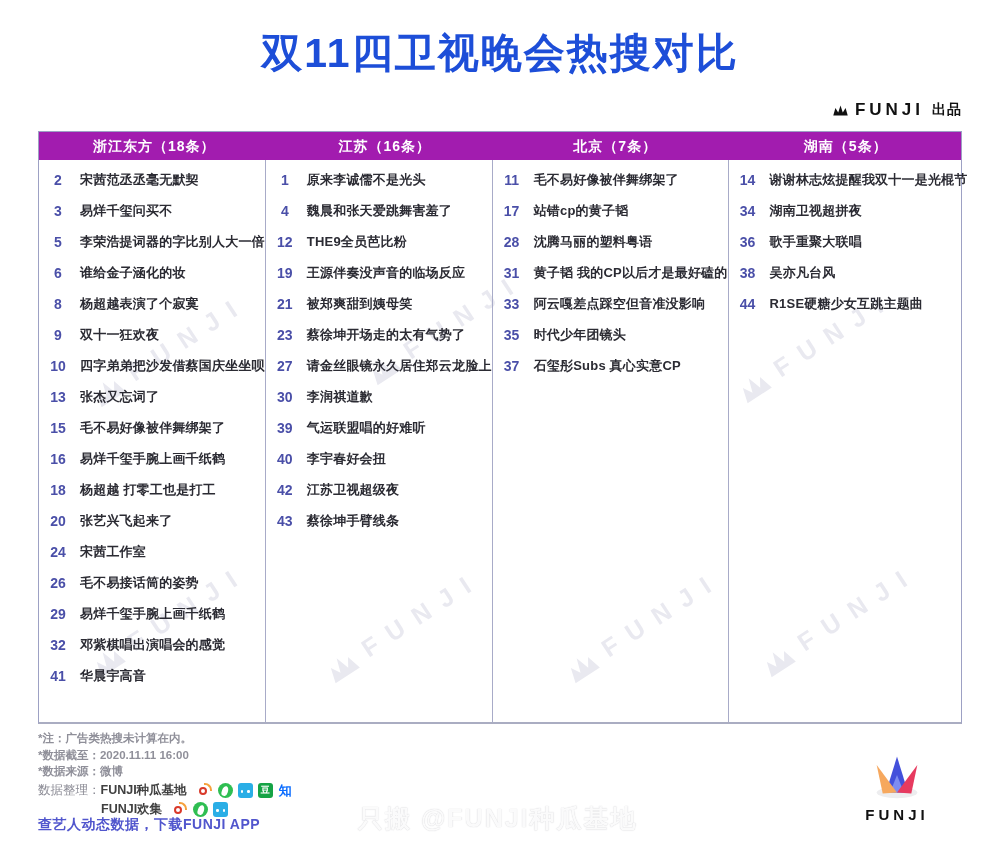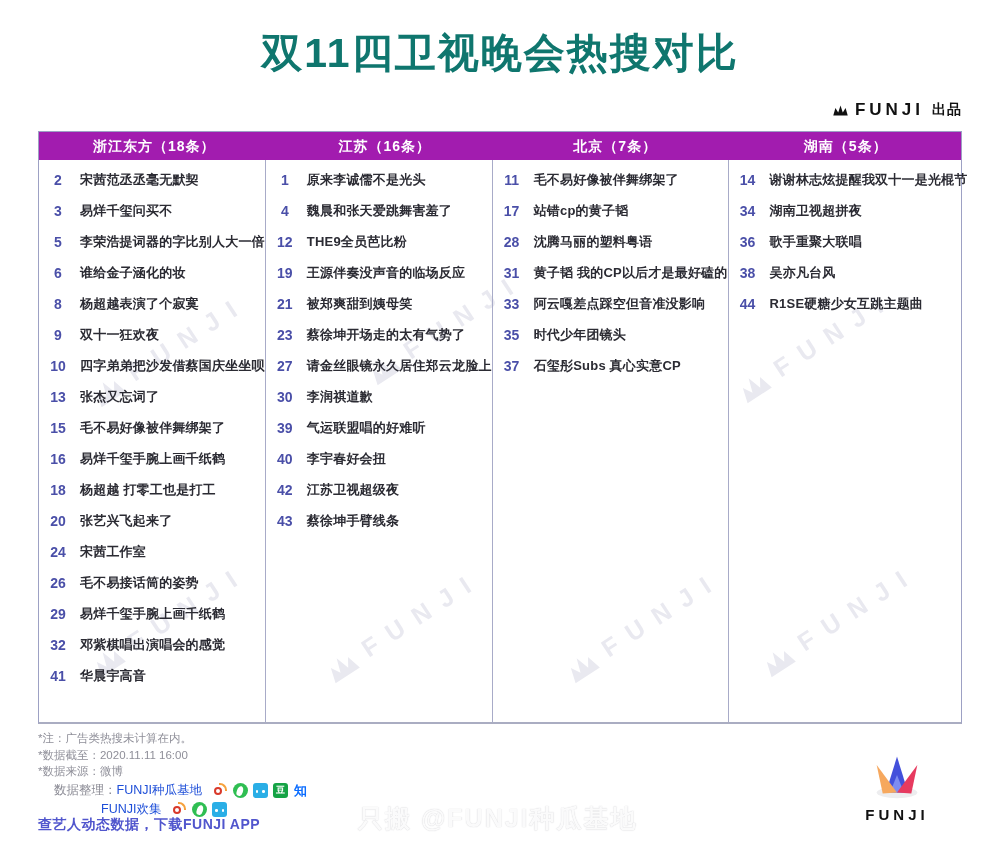--- a/index.html
+++ b/index.html
@@ -1,43 +1,43 @@
 <!DOCTYPE html>
 <html><head>
 <meta charset="utf-8">
 <style>
   html,body{margin:0;padding:0;background:#fff;}
   .page{position:relative;width:1000px;height:845px;background:#ffffff;overflow:hidden;
         font-family:"Liberation Sans","DejaVu Sans",sans-serif;}
   .title{position:absolute;top:26px;left:0;width:100%;margin:0;text-align:center;
-         font-size:41px;font-weight:900;color:#0f766e;letter-spacing:2px;}
+         font-size:41px;font-weight:900;color:#1d4ed8;letter-spacing:2px;}
   .brand-top{position:absolute;top:100px;right:38px;display:flex;align-items:center;gap:6px;color:#111;}
   .brand-top .bname{font-size:17px;font-weight:800;letter-spacing:4px;}
   .brand-top .bby{font-size:14px;font-weight:700;letter-spacing:1px;margin-left:2px;}
   
   .hs-table{position:absolute;left:38px;top:131px;width:924px;
             border:1px solid #9da1c4;border-bottom:2px solid #aaadc2;box-sizing:border-box;background:#fff;}
   .thead{display:flex;background:#a21caf;height:28px;position:relative;z-index:2;}
   .th{flex:1;color:#fff;font-size:14px;font-weight:700;text-align:center;line-height:28px;letter-spacing:1px;}
   .tbody{display:flex;height:562px;position:relative;}
   .col{flex:1;border-right:1px solid #a8abc8;box-sizing:border-box;padding-top:4px;position:relative;z-index:1;}
   .col:last-child{border-right:none;}
   .row{height:31px;display:flex;align-items:center;}
   .rank{flex:none;width:28px;margin-left:5px;text-align:center;color:#4a4fa8;font-weight:700;font-size:14px;}
   .txt{margin-left:8px;color:#2b2b33;font-weight:700;font-size:13px;white-space:nowrap;letter-spacing:0.2px;}
   
   .wm{position:absolute;display:flex;align-items:flex-end;gap:10px;z-index:0;
       transform:rotate(-33deg);transform-origin:left bottom;
       color:#e9e9f0;font-weight:800;font-size:25px;letter-spacing:13px;user-select:none;}
   
-  .notes{position:absolute;left:38px;top:730px;font-size:11.5px;color:#8f8f99;line-height:16.5px;}
+  .notes{position:absolute;left:38px;top:730px;font-size:11.5px;color:#8f8f99;line-height:16.5px;font-weight:bold;}
   .credits{position:absolute;left:38px;top:781px;font-size:12.5px;color:#8b8b95;line-height:19px;}
-  .credit-line{display:flex;align-items:center;margin-left:16px;}
+  .credit-line{display:flex;align-items:center;}
   .credit-line.second{margin-left:63px;}
-  .credit-name{font-weight:400;color:#1d4ed8;}
+  .credit-name{font-weight:700;color:#404040;}
   .icons{display:inline-flex;align-items:center;margin-left:6px;}
   .cta{position:absolute;left:38px;top:816px;font-size:14px;font-weight:800;color:#5156cd;letter-spacing:0.5px;}
   
   .sicon{display:inline-block;width:15px;height:15px;margin-left:5px;position:relative;box-sizing:border-box;}
   .ic-weibo{background:#fff;}
   .ic-weibo::before{content:"";position:absolute;left:1px;top:4px;width:8px;height:8px;
       border:2.2px solid #d93a2b;border-radius:50%;box-sizing:border-box;}
   .ic-weibo::after{content:"";position:absolute;right:1px;top:0;width:6px;height:6px;
       border-top:2px solid #f6a13c;border-right:2px solid #f6a13c;border-radius:0 7px 0 0;}
   .ic-oasis{background:#2fbe52;border-radius:50%;}

